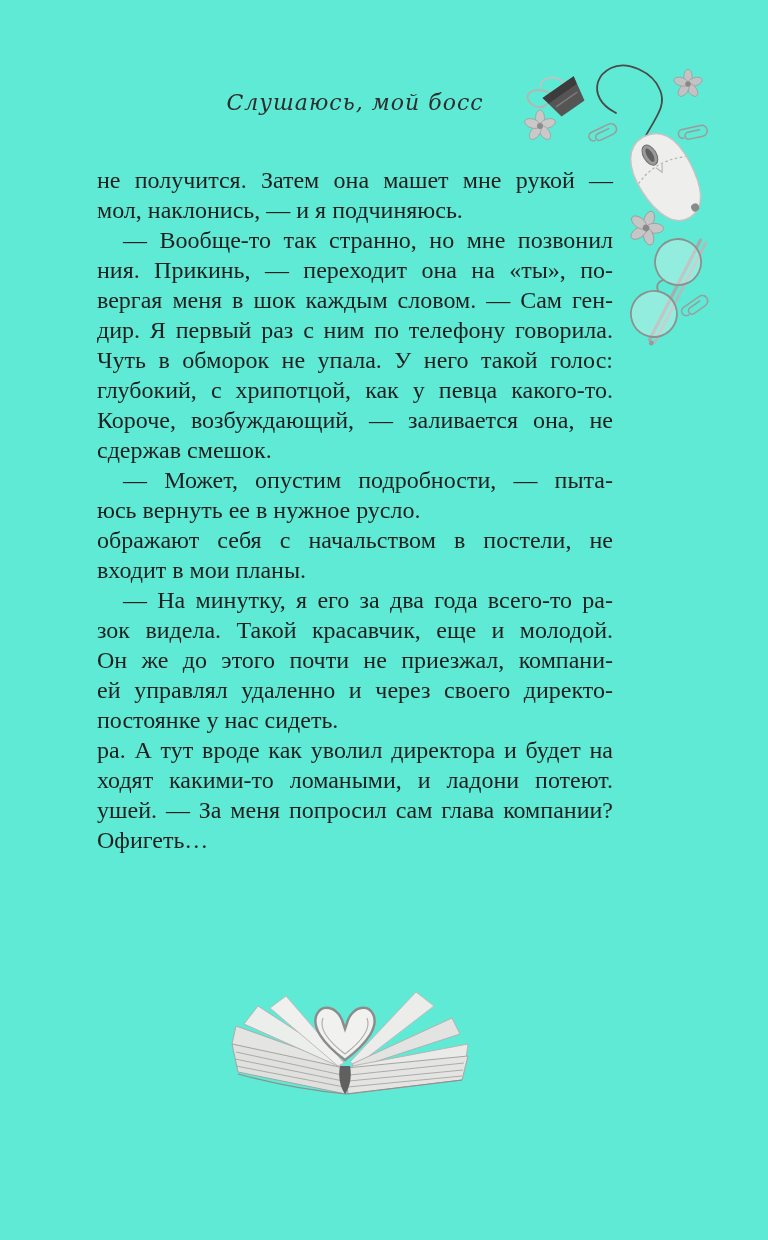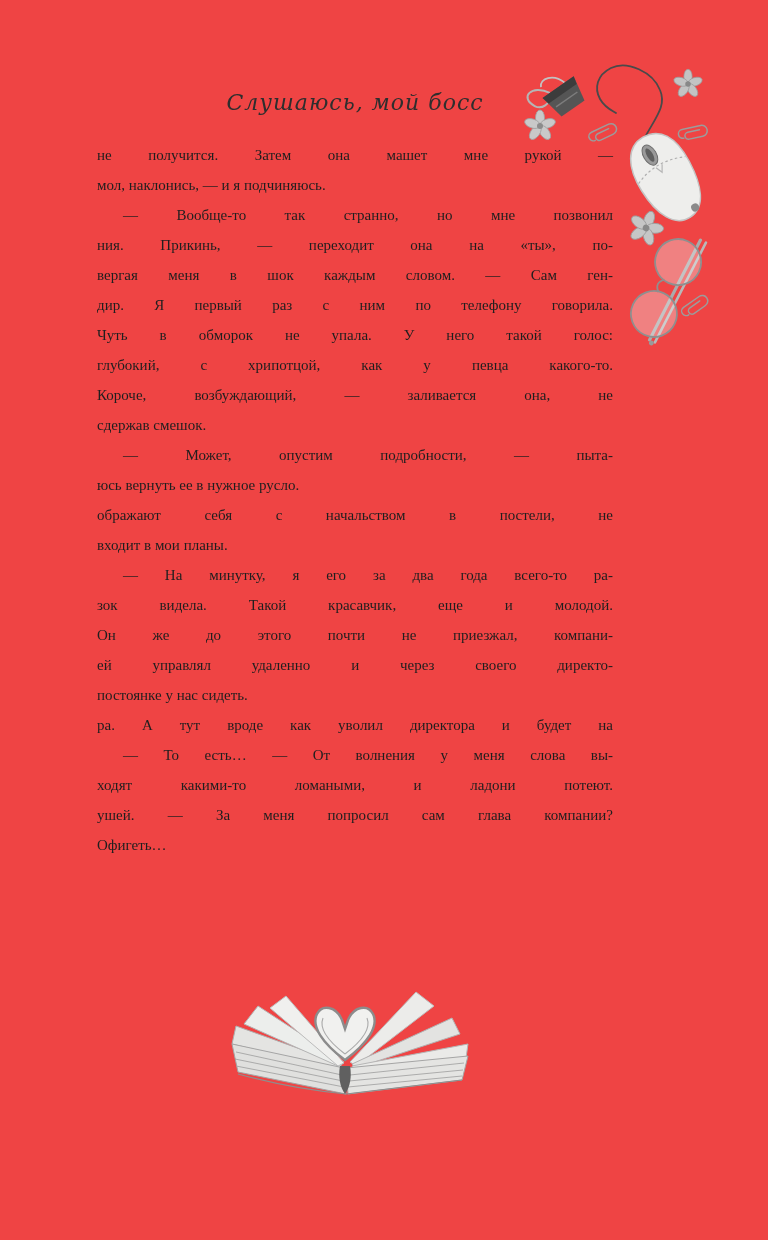--- a/index.html
+++ b/index.html
@@ -1,22 +1,22 @@
 <!DOCTYPE html>
 <html><head>
 <meta charset="utf-8">
 <style>
   html,body{margin:0;padding:0;background:#ffffff;}
-  .page{position:relative;width:768px;height:1240px;background:#ef4444;overflow:hidden;
+  .page{position:relative;width:768px;height:1240px;background:#5eead4;overflow:hidden;
         font-family:"Liberation Serif", serif;}
   .running-title{position:absolute;left:97px;top:90px;width:516px;text-align:center;
         font-family:"DejaVu Serif", serif;font-style:italic;font-size:22px;
         letter-spacing:1px;color:#2e2e2e;}
-  .text-block{position:absolute;left:97px;top:140px;width:516px;color:#1f1f1f;
-        font-size:15px;line-height:30px;font-family:Liberation Serif, serif;}
+  .text-block{position:absolute;left:97px;top:165px;width:516px;color:#1f1f1f;
+        font-size:24px;line-height:30px;font-family:Liberation Serif, serif;}
   .ln{height:30px;text-align:justify;text-align-last:justify;text-justify:inter-word;}
   .ln.last{text-align-last:left;}
   .ln.ind{text-indent:26px;}
   .deco-tr{position:absolute;left:505px;top:48px;width:263px;height:312px;}
   .deco-book{position:absolute;left:228px;top:984px;width:246px;height:118px;}
 </style>
 </head>
 <body>
 
 <div class="page">
@@ -114,21 +114,20 @@
     <div class="ln">ображают себя с начальством в постели, не</div>
     <div class="ln last">входит в мои планы.</div>
 
     <div class="ln ind">— На минутку, я его за два года всего-то ра-</div>
     <div class="ln">зок видела. Такой красавчик, еще и молодой.</div>
     <div class="ln">Он же до этого почти не приезжал, компани-</div>
     <div class="ln">ей управлял удаленно и через своего директо-</div>
     <div class="ln last">постоянке у нас сидеть.</div>
     <div class="ln">ра. А тут вроде как уволил директора и будет на</div>
 
-    <div class="ln ind">— То есть… — От волнения у меня слова вы-</div>
     <div class="ln">ходят какими-то ломаными, и ладони потеют.</div>
     <div class="ln">ушей. — За меня попросил сам глава компании?</div>
     <div class="ln last">Офигеть…</div>
   </div>
 
   <svg class="deco-book" viewBox="0 0 246 118">
 
     <path d="M114,80 L8,42 L4,60 L110,86 Z" fill="#e4e4e2" stroke="#aeaeae" stroke-width="1"></path>
     <path d="M116,78 L30,22 L16,40 L110,82 Z" fill="#eceeec" stroke="#b4b4b4" stroke-width="1"></path>
     <path d="M116,79 L58,12 L42,24 L110,82 Z" fill="#f0f0ee" stroke="#bcbcbc" stroke-width="1"></path>

